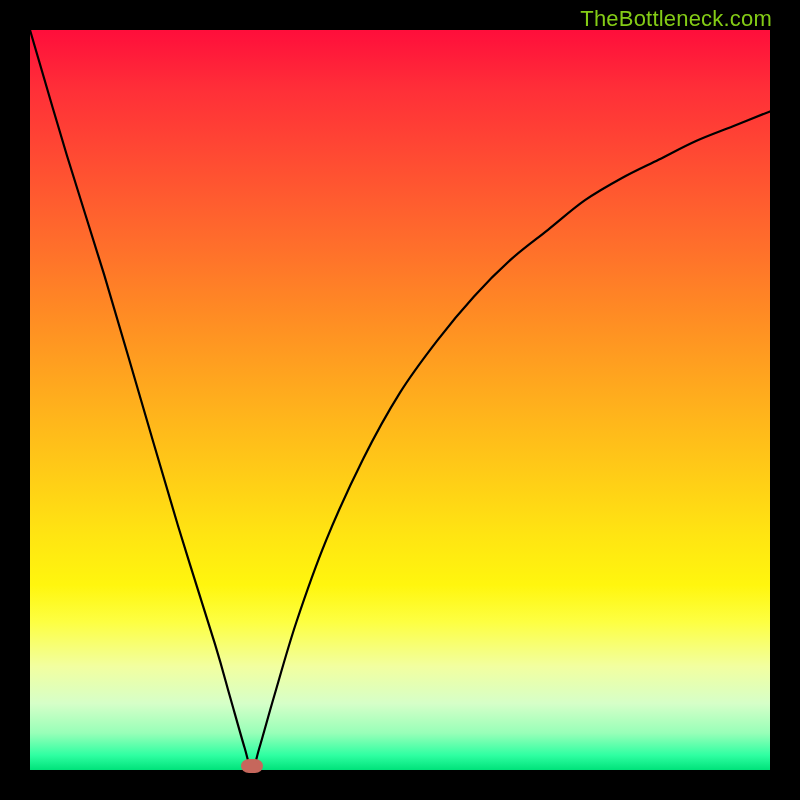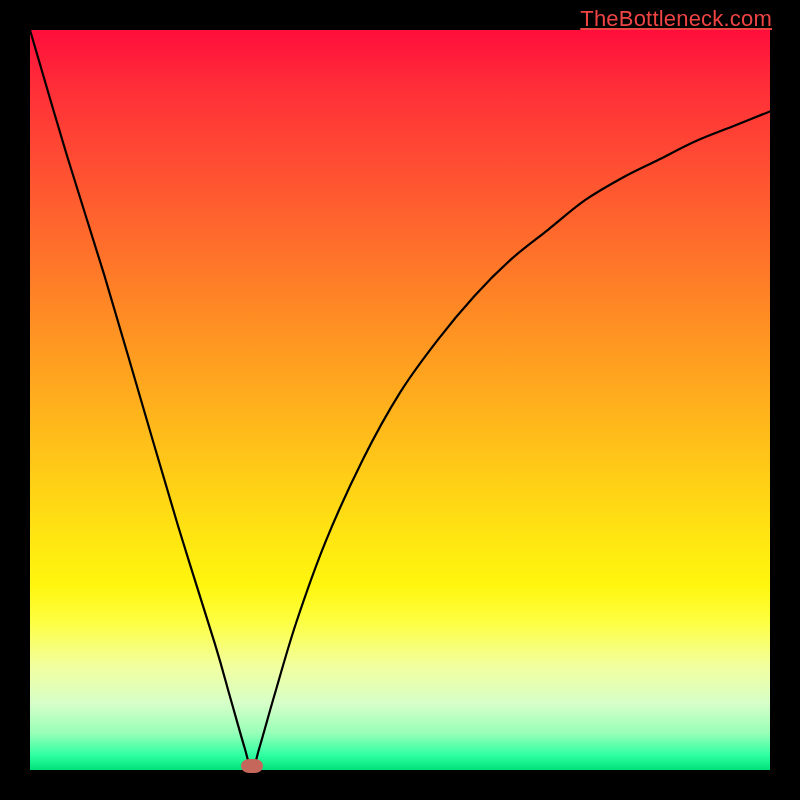--- a/index.html
+++ b/index.html
@@ -39,26 +39,25 @@
       #d6ffc8 91%,
       #98ffb8 95%,
       #2fffa2 98%,
       #00e27a 100%
     );
   }
   .watermark {
     position: absolute;
     top: 6px;
     right: 28px;
-    color: #ef4444;
+    color: #84cc16;
     font-size: 22px;
     font-weight: 500;
     letter-spacing: 0.2px;
     user-select: none;
-    text-decoration: underline;
   }
   .curve-svg {
     position: absolute;
     left: 0;
     top: 0;
     width: 740px;
     height: 740px;
     overflow: visible;
   }
   .marker {

